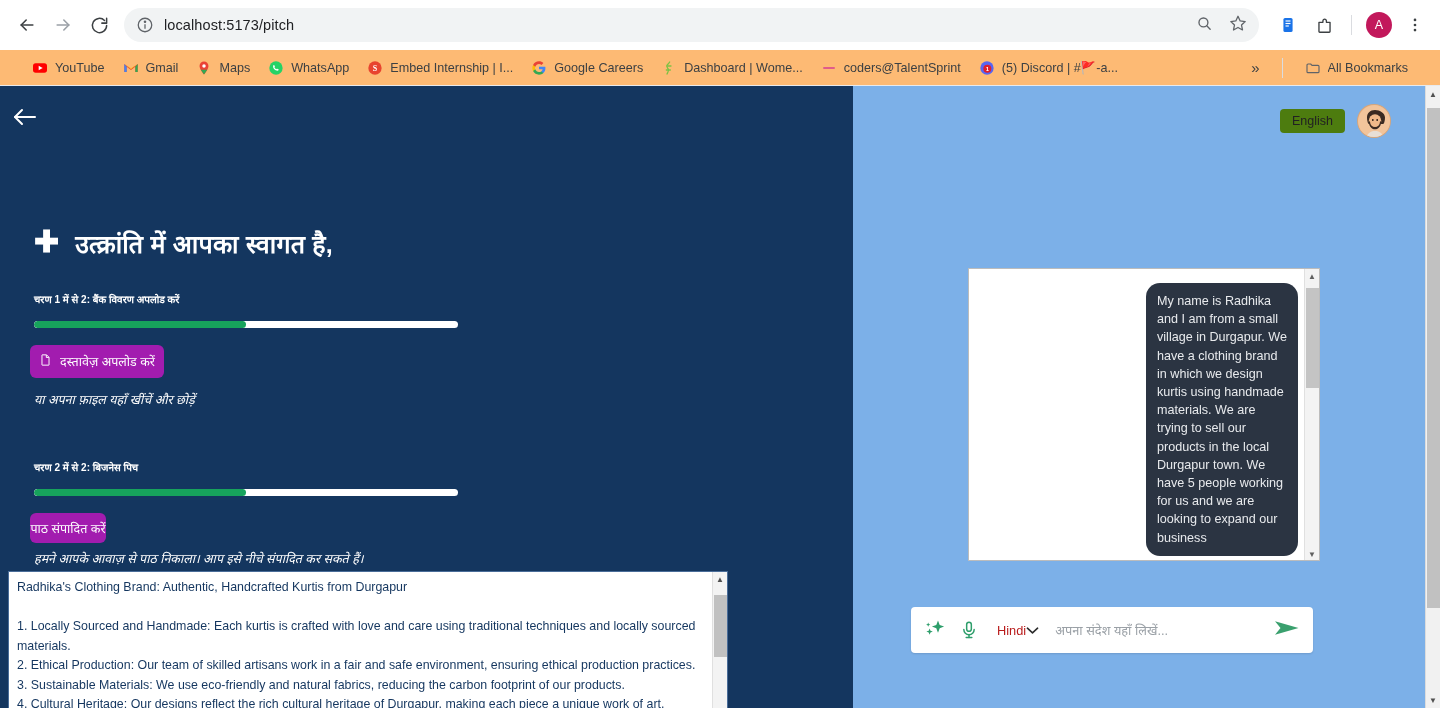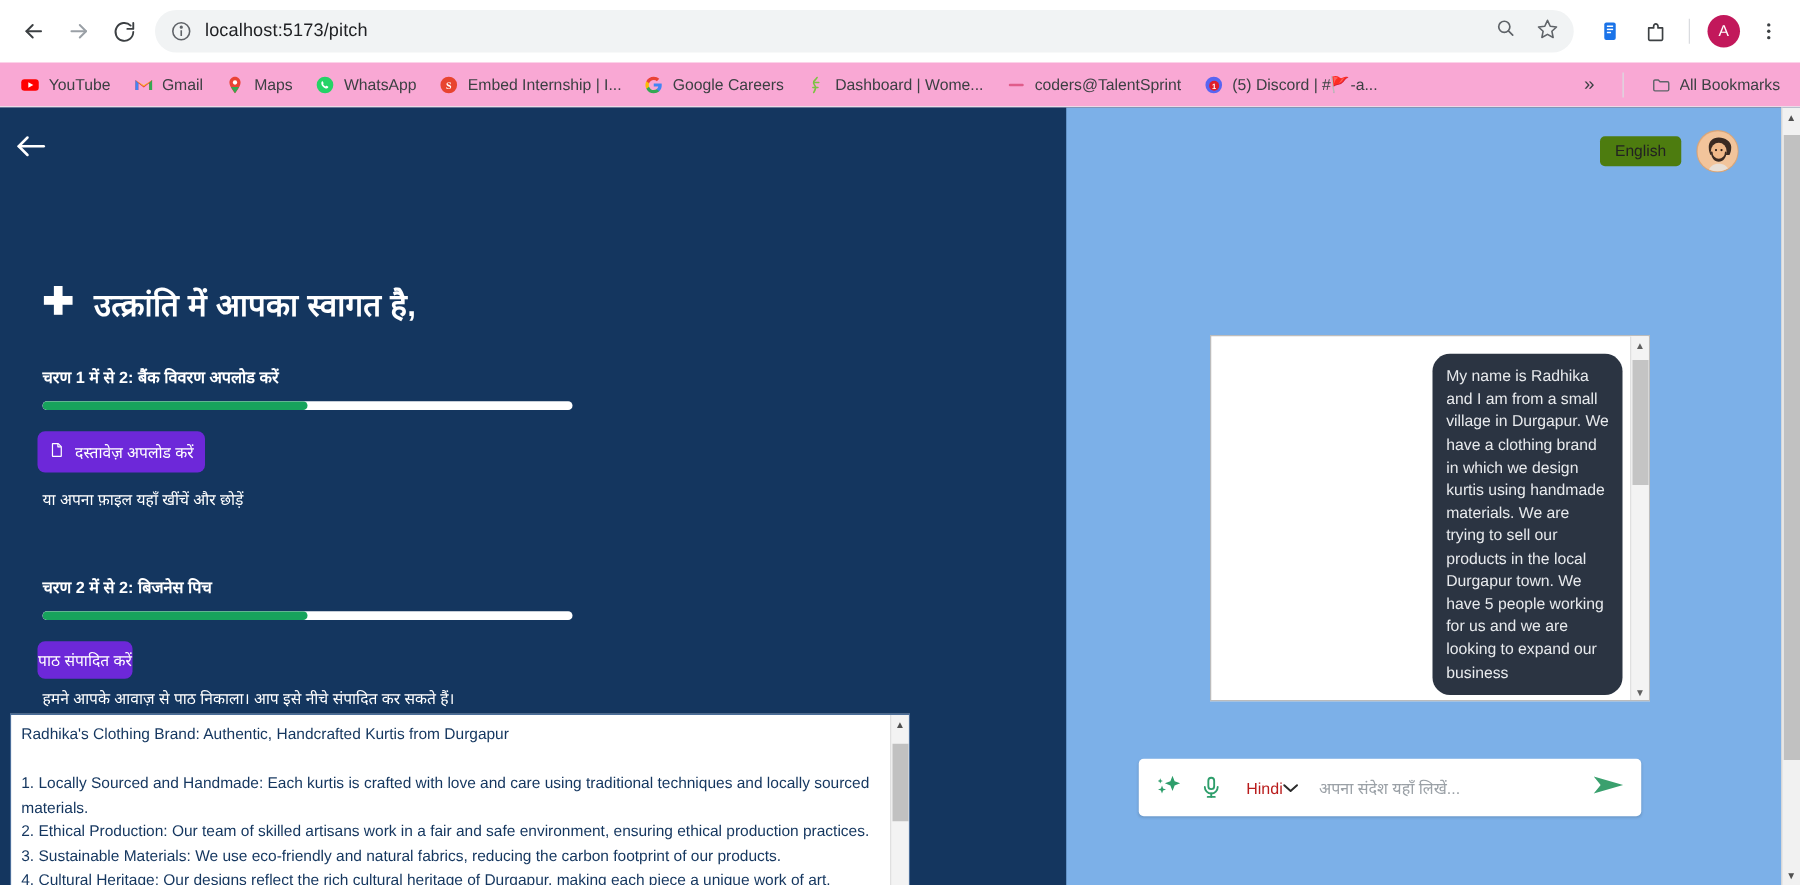--- a/index.html
+++ b/index.html
@@ -51,21 +51,21 @@
   .avatar-chip {
     width: 26px; height: 26px; border-radius: 50%;
     background: #c2185b; color: #fff; font-size: 12.5px;
     display: flex; align-items: center; justify-content: center;
     font-weight: 500;
   }
 
   
   .bookmarks-bar {
     height: 36px; display: flex; align-items: center;
-    padding: 0 8px; background: #f9a8d4; gap: 2px;
+    padding: 0 24px; background: #fdba74; gap: 2px;
     border-bottom: 1px solid #e8eaed; position: relative;
   }
   .bm {
     display: flex; align-items: center; gap: 7px;
     padding: 4px 8px; border-radius: 4px;
     font-size: 12.6px; color: #3c4043; white-space: nowrap;
     max-width: 175px;
   }
   .bm-label { overflow: hidden; text-overflow: ellipsis; white-space: nowrap; }
   .bm-ico { width: 16px; height: 16px; flex: none; display:block; }
@@ -113,38 +113,38 @@
     font-size: 30px; font-weight: 700; line-height: 1; color: #fff;
     transform: translateY(-1px);
   }
   .welcome-title {
     font-size: 25px; font-weight: 700; color: #ffffff;
     letter-spacing: .2px;
     text-align: center;
   }
 
   .step-label {
-    position: absolute; font-size: 13px; color: #ffffff; font-weight: 700;
+    position: absolute; font-size: 10px; color: #ffffff; font-weight: 700;
     left: 34px;
   }
   .progress-track {
     position: absolute; left: 34px; width: 424px; height: 7px;
     background: #ffffff; border-radius: 4px; overflow: hidden;
   }
   .progress-fill { height: 100%; background: #17a35c; border-radius: 4px; }
 
   .green-btn {
-    position: absolute; background: #6d28d9; color: #ffffff;
+    position: absolute; background: #a21caf; color: #ffffff;
     border: none; border-radius: 6px; font-size: 12.5px;
     font-family: "Liberation Sans", sans-serif;
     display: flex; align-items: center; justify-content: center; gap: 8px;
     cursor: pointer;
   }
   .hint-text {
-    position: absolute; left: 34px; font-size: 12.5px; color: #ffffff;
+    position: absolute; left: 34px; font-size: 12.5px; color: #ffffff; font-style: italic;
   }
 
   .pitch-textarea-wrap {
     position: absolute; left: 8px; top: 485px;
     width: 720px; height: 195px;
     background: #ffffff; border: 1px solid #4a6d99;
     overflow: hidden;
   }
   .pitch-text {
     position: absolute; left: 0; top: 0;

